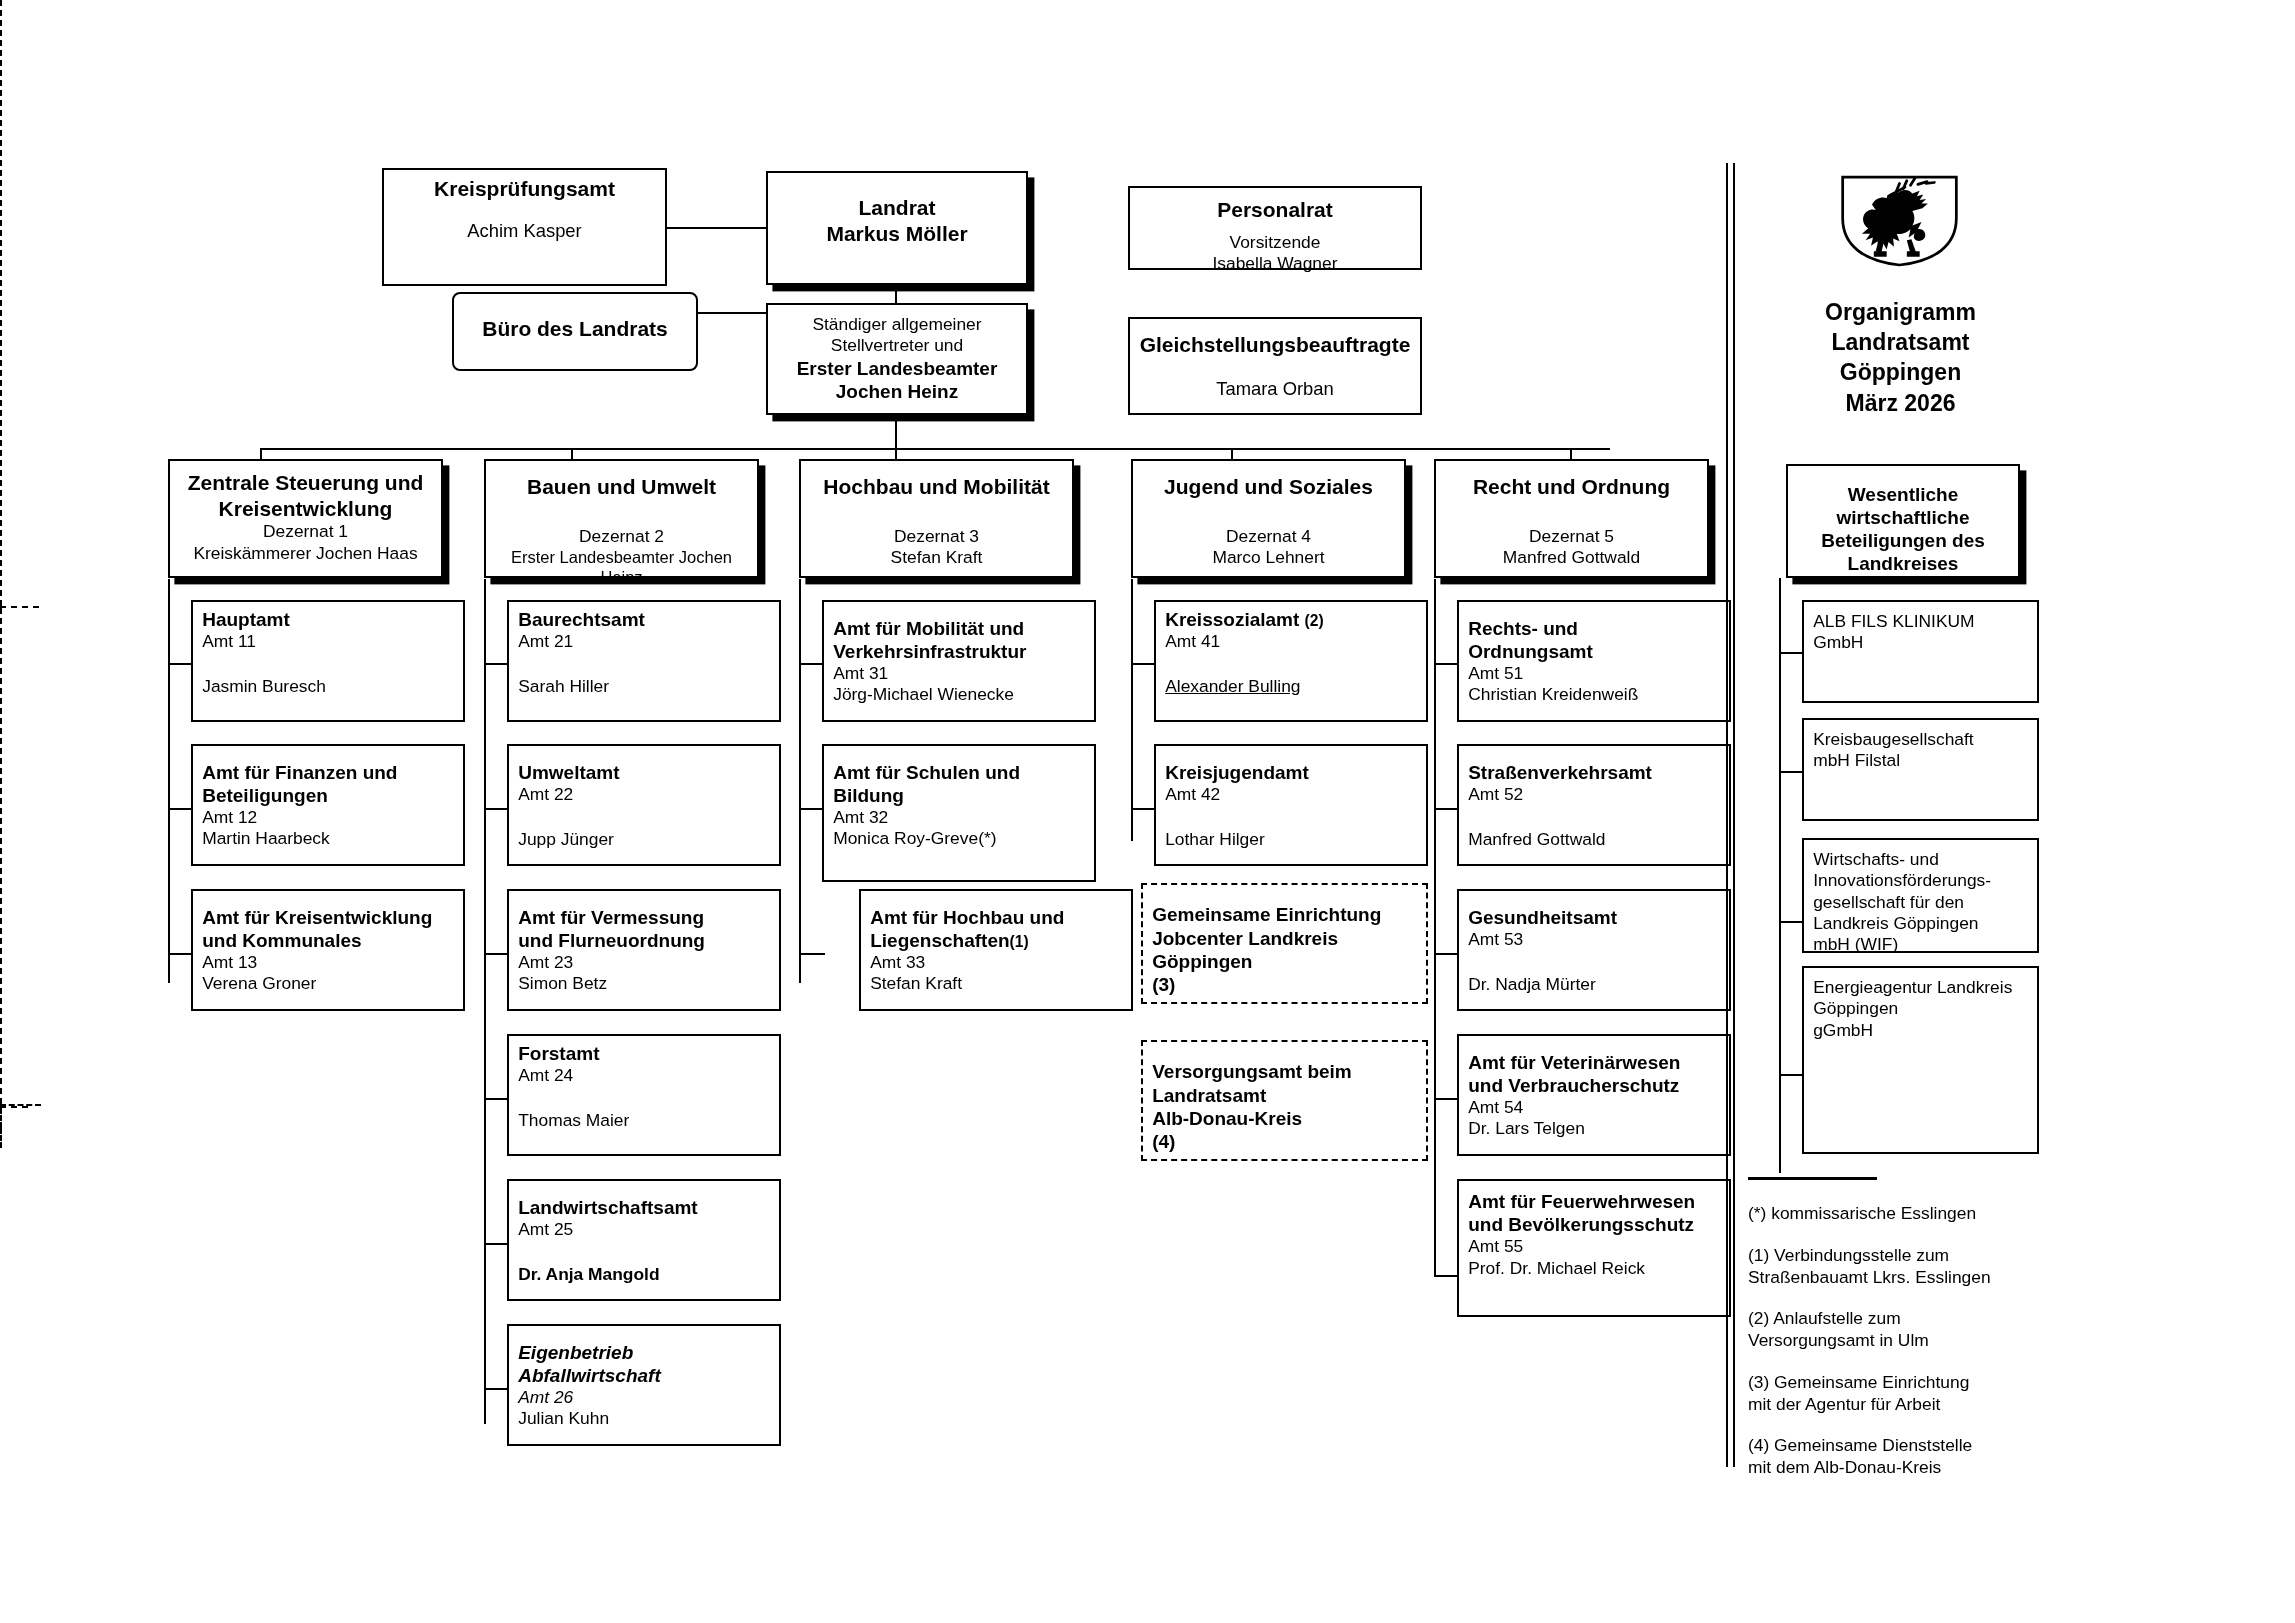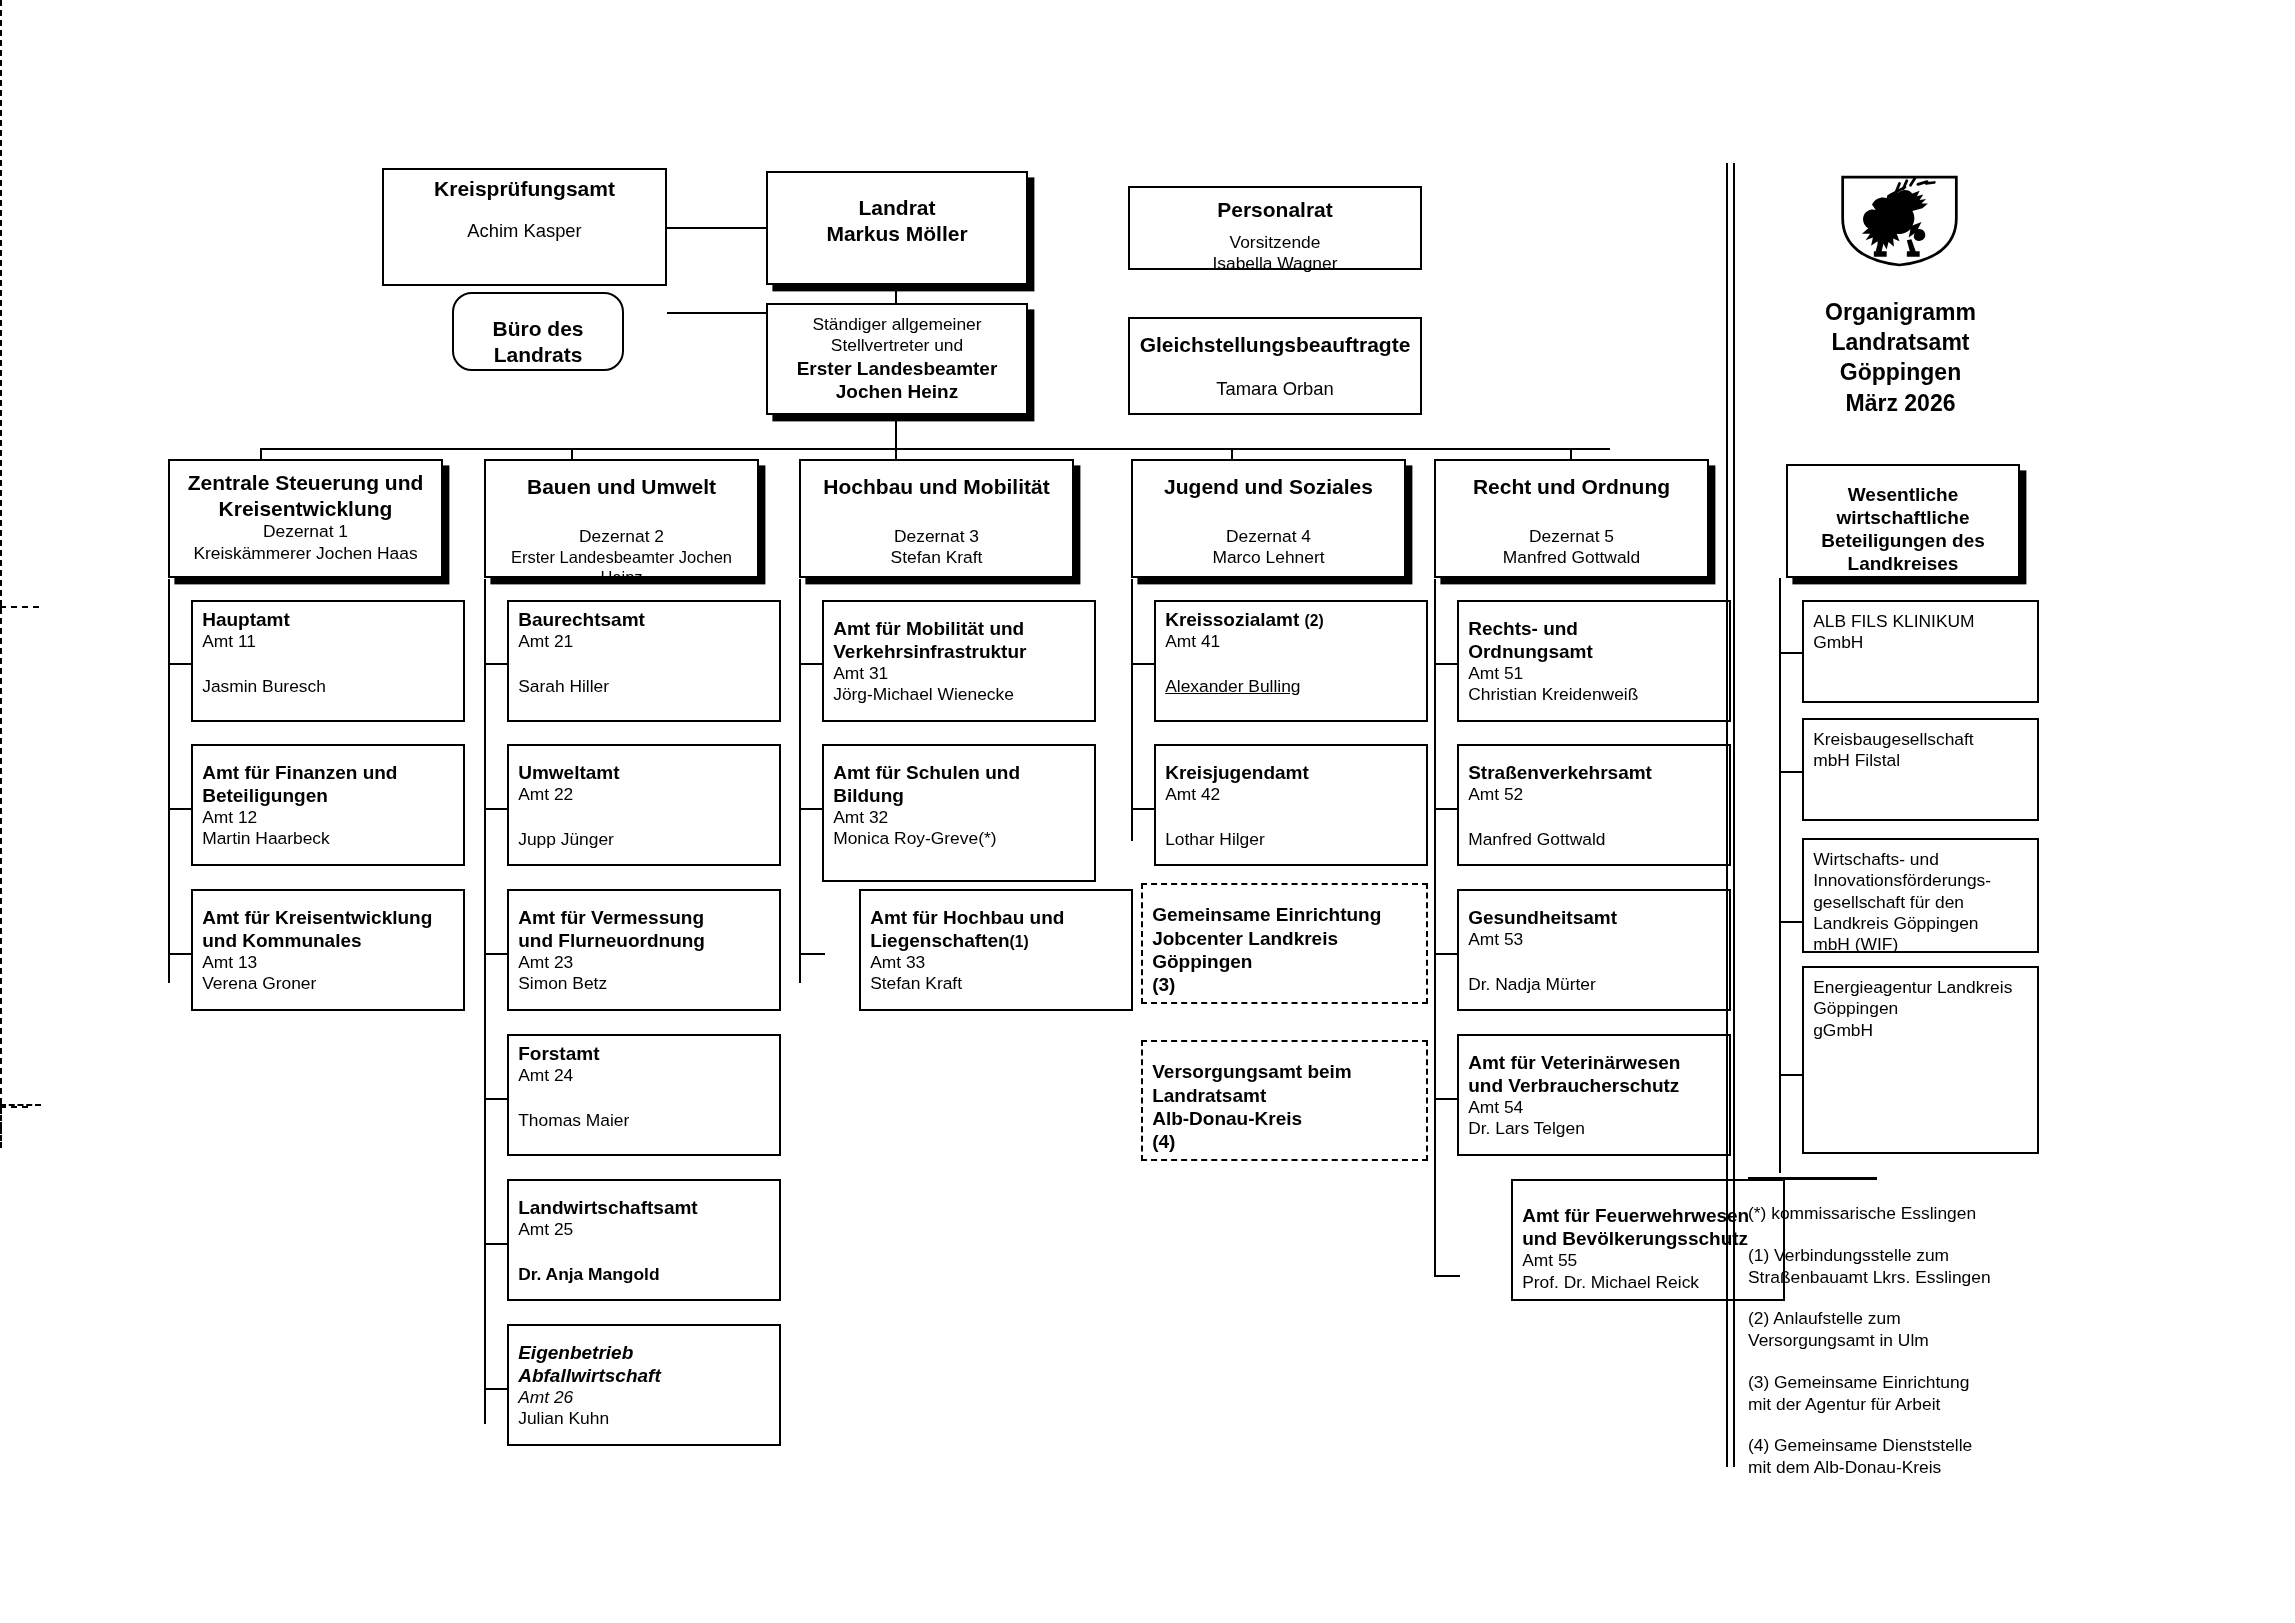--- a/index.html
+++ b/index.html
@@ -132,21 +132,21 @@
     <div class="title-md">Kreisprüfungsamt</div>
     <div class="spacer6"></div>
     <div class="plain">Achim Kasper</div>
   </div>
 
   <div class="box centered shadowed" style="left:766px; top:171px; width:262px; height:114px; padding-top:22px;">
     <div class="title-md">Landrat</div>
     <div class="title-md">Markus Möller</div>
   </div>
 
-  <div class="box centered rounded" style="left:452px; top:292px; width:172px; height:79px; padding-top:22px;">
+  <div class="box centered rounded" style="left:452px; top:292px; width:246px; height:79px; padding-top:22px;border-radius:8px;">
     <div class="title-md">Büro des Landrats</div>
   </div>
 
   <div class="box centered shadowed" style="left:766px; top:303px; width:262px; height:112px; padding-top:9.2px;">
     <div class="plain-sm">Ständiger allgemeiner</div>
     <div class="plain-sm">Stellvertreter und</div>
     <div class="title-sm">Erster Landesbeamter</div>
     <div class="title-sm">Jochen Heinz</div>
   </div>
 
@@ -354,21 +354,21 @@
     <div class="plain-sm" style="margin-top:24px;">Dr. Nadja Mürter</div>
   </div>
 
   <div class="box" style="left:1457px; top:1034px; width:274px; height:122px; padding-top:14.7px;">
     <div class="title-sm">Amt für Veterinärwesen</div>
     <div class="title-sm">und Verbraucherschutz</div>
     <div class="plain-sm">Amt 54</div>
     <div class="plain-sm">Dr. Lars Telgen</div>
   </div>
 
-  <div class="box" style="left:1511px; top:1179px; width:274px; height:122px; padding-top:23px;">
+  <div class="box" style="left:1457px; top:1179px; width:274px; height:138px; padding-top:9px;">
     <div class="title-sm">Amt für Feuerwehrwesen</div>
     <div class="title-sm">und Bevölkerungsschutz</div>
     <div class="plain-sm">Amt 55</div>
     <div class="plain-sm">Prof. Dr. Michael Reick</div>
   </div>
 
   <div class="rightrule" style="left:1726px; top:163px; height:1304px;"></div>
 
   <div class="crest" style="left:1839px; top:174px; width:121px; height:94px;">
     <svg width="121" height="94" viewBox="0 0 132 102">

